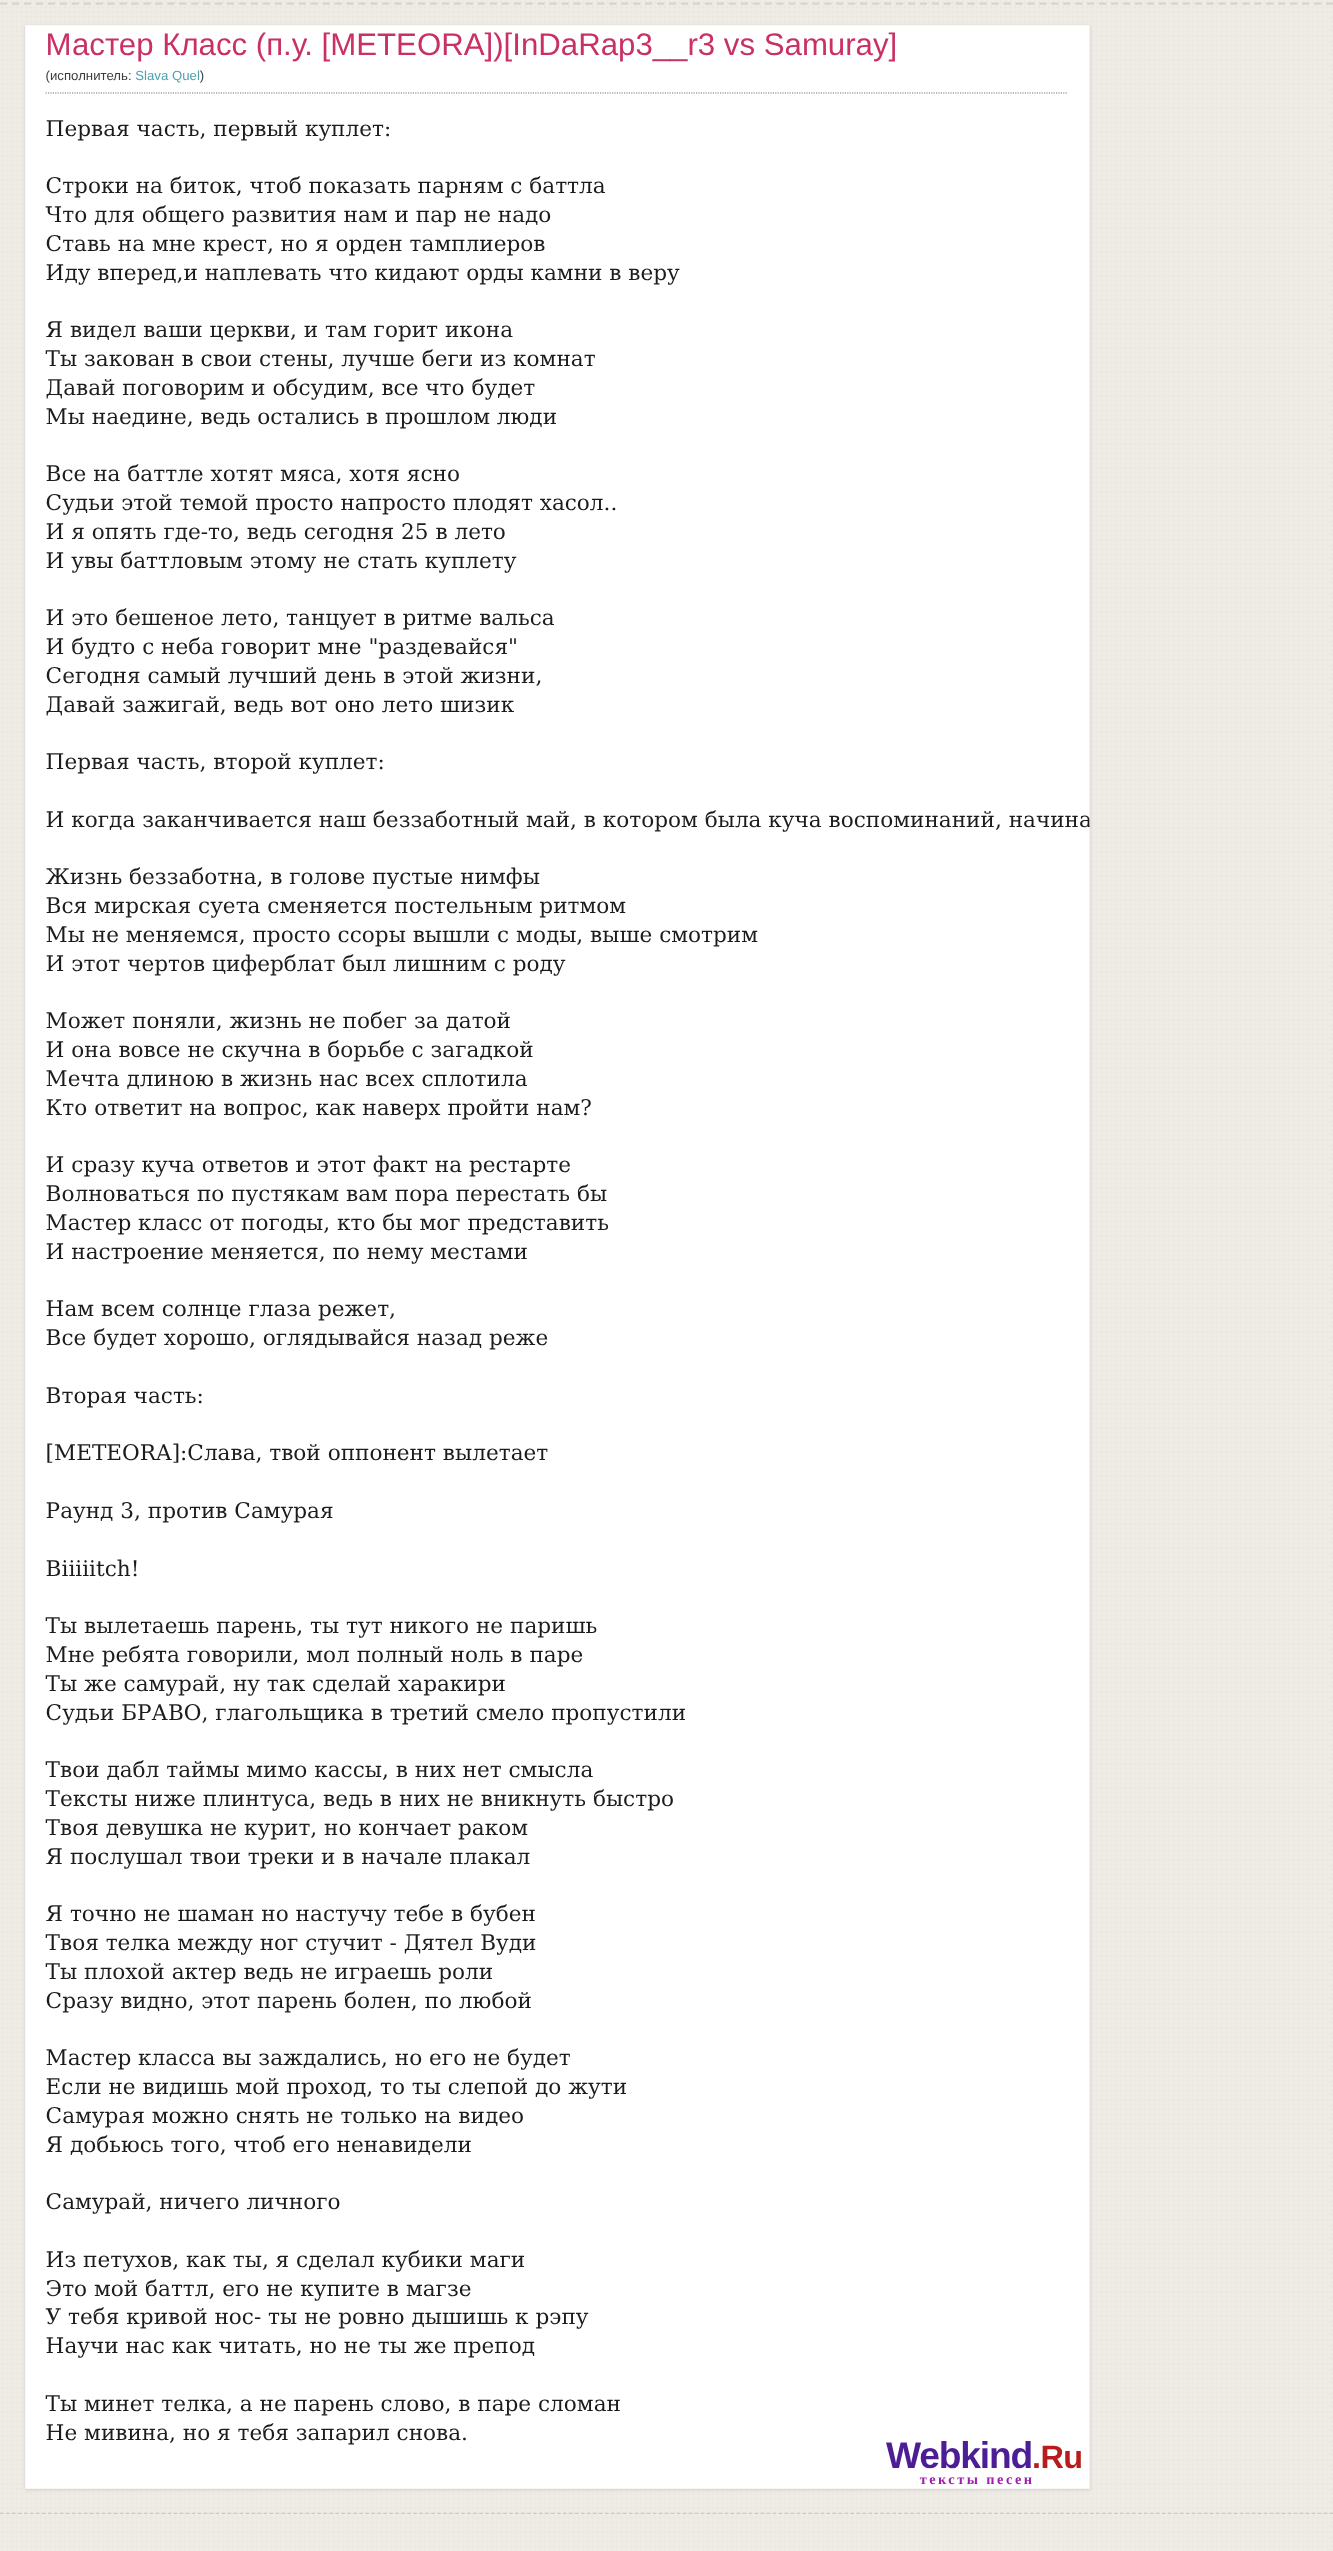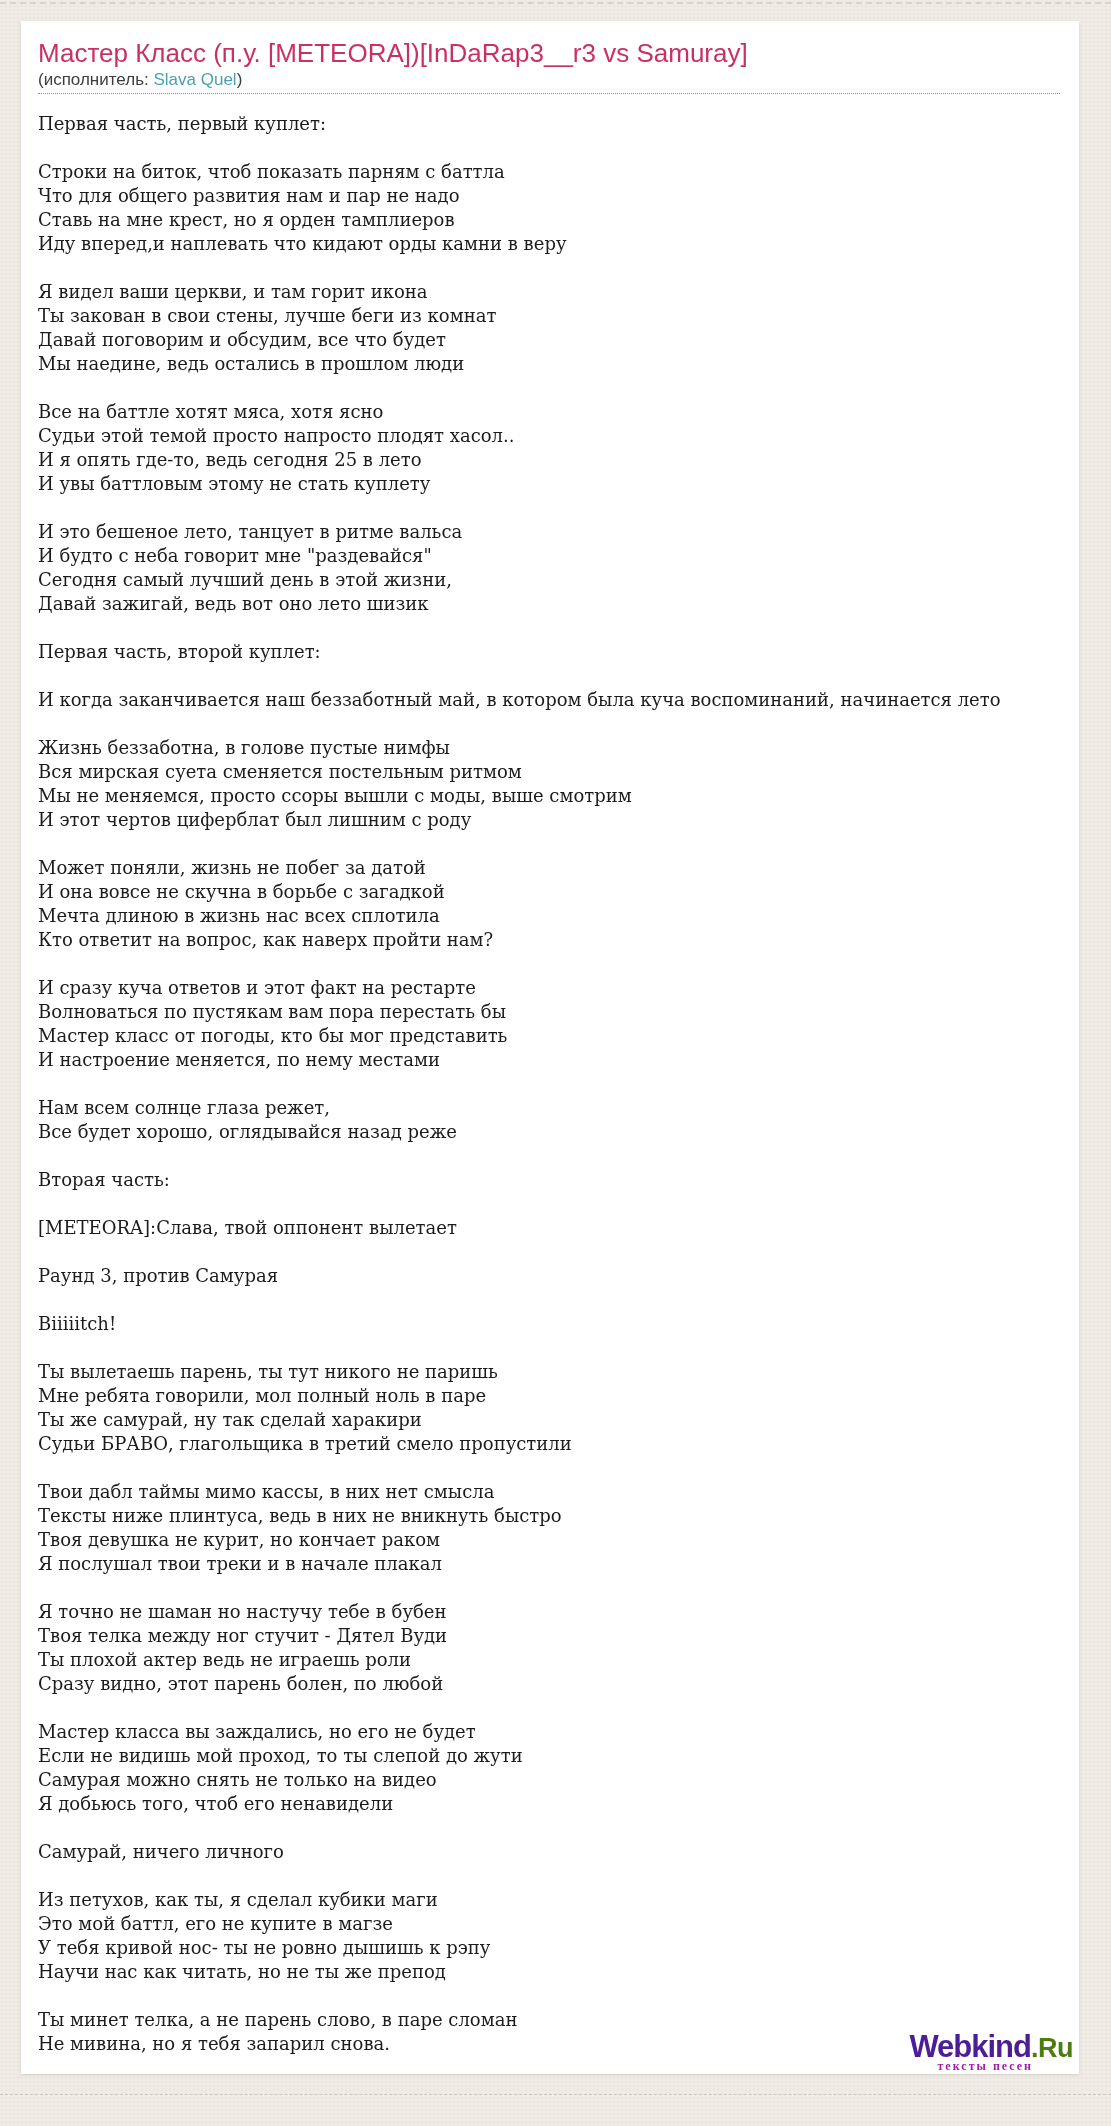--- a/index.html
+++ b/index.html
@@ -23,39 +23,39 @@
     border-top: 2px dashed #d8d4ca;
     height: 0;
   }
   .stitch.top { top: 2px; }
   .stitch.bottom { top: 2094px; border-top-width: 1px; border-top-color: #ccc8be; }
 
   .card {
     position: absolute;
     left: 21px;
     top: 21px;
-    width: 1058px;
+    width: 887px;
     height: 2053px;
     background: #ffffff;
     box-shadow: 0 1px 3px rgba(0,0,0,0.12);
     box-sizing: border-box;
-    padding: 16px 0 0 17px;
+    padding: 0 0 0 17px;
     overflow: hidden;
   }
   .song-title {
     margin: 0;
     font-family: "Liberation Sans", sans-serif;
     font-size: 26px;
     font-weight: 400;
     line-height: 32px;
     color: #c93163;
     white-space: nowrap;
   }
   .artist-line {
-    font-size: 17px;
+    font-size: 11px;
     line-height: 22px;
     color: #3d3d3d;
     white-space: nowrap;
   }
   .artist-line a {
     color: #4aa2af;
     text-decoration: none;
     cursor: pointer;
   }
   .dotted-sep {
@@ -85,21 +85,21 @@
     font-weight: 700;
     font-size: 31px;
     letter-spacing: -1px;
     color: #4c1d95;
   }
   .logo .tld {
     font-family: "Liberation Sans", sans-serif;
     font-weight: 700;
     font-size: 27px;
     letter-spacing: -0.5px;
-    color: #4d7c0f;
+    color: #b91c1c;
   }
   .logo .tagline {
     font-family: Liberation Serif, serif;
     font-weight: 700;
     font-size: 12px;
     letter-spacing: 2px;
     color: #a21caf;
     margin-top: -2px;
     padding-right: 40px;
   }

